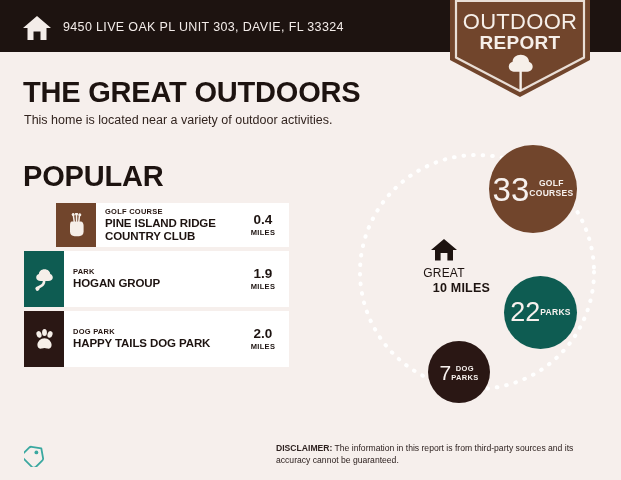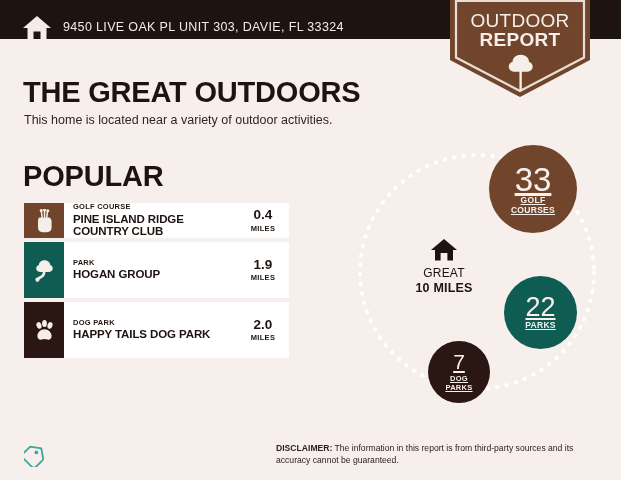--- a/index.html
+++ b/index.html
@@ -19,21 +19,21 @@
     width: 621px;
     height: 480px;
     background: #f6efec;
     overflow: hidden;
   }
 
   
   .topbar {
     position: absolute;
     left: 0; top: 0;
-    width: 621px; height: 39px;
+    width: 621px; height: 52px;
     background: #1d1310;
     z-index: 2;
   }
   .topbar-home {
     position: absolute;
     left: 22px; top: 14px;
     width: 30px; height: 28px;
   }
   .topbar-address {
     position: absolute;
@@ -54,21 +54,21 @@
   .badge svg { display:block; }
   .badge-text {
     position: absolute;
     left: 0; top: 13px;
     width: 140px;
     text-align: center;
     color: #f6efe9;
     line-height: 1.02;
     pointer-events: none;
   }
-  .badge-line1 { font-size: 19px; letter-spacing: .3px; display:block; }
+  .badge-line1 { font-size: 22px; letter-spacing: .3px; display:block; }
   .badge-line2 { font-size: 19px; font-weight: bold; letter-spacing: .3px; display:block; }
 
   
   .title {
     position: absolute;
     left: 23px; top: 76px;
     font-size: 29px;
     font-weight: bold;
     letter-spacing: -.2px;
     color: #1d1310;
@@ -94,21 +94,21 @@
     left: 24px; top: 203px;
     width: 265px;
   }
   .row {
     display: flex;
     align-items: stretch;
     background: #ffffff;
     margin-bottom: 4px;
     height: 56px;
   }
-  .row.tall { height: 35px; }
+  .row.tall { height: 44px; margin-left: 32px; }
   .row-icon {
     flex: 0 0 40px;
     width: 40px;
     display: flex;
     align-items: center;
     justify-content: center;
   }
   .row-body {
     flex: 1 1 auto;
     padding: 4px 4px 4px 9px;
@@ -157,26 +157,25 @@
   .dots-arc {
     position: absolute;
     left: 352px; top: 147px;
     width: 250px; height: 250px;
     z-index: 1;
   }
   .circle {
     position: absolute;
     border-radius: 50%;
     display: flex;
-    flex-direction: column;
+    flex-direction: row;
     align-items: center;
     justify-content: center;
     color: #f7f1ee;
     z-index: 3;
-    text-decoration: underline;
   }
   .c-golf {
     left: 489px; top: 145px;
     width: 88px; height: 88px;
     background: #71452c;
   }
   .c-golf .cnum { font-size: 33px; }
   .c-parks {
     left: 504px; top: 276px;
     width: 73px; height: 73px;
@@ -212,20 +211,21 @@
     color: #1d1310;
     letter-spacing: .2px;
     margin-top: 4px;
   }
   .center-l2 {
     font-size: 12.5px;
     font-weight: bold;
     color: #1d1310;
     letter-spacing: .2px;
     margin-top: 1px;
+    text-align: right;
   }
 
   
   .footer-logo {
     position: absolute;
     left: 24px; top: 444px;
     display: flex;
     align-items: center;
     gap: 6px;
   }

